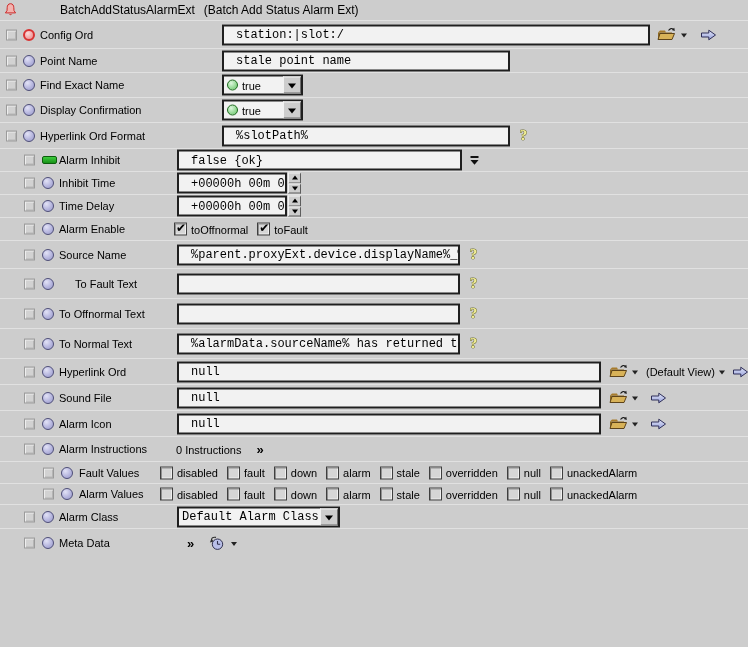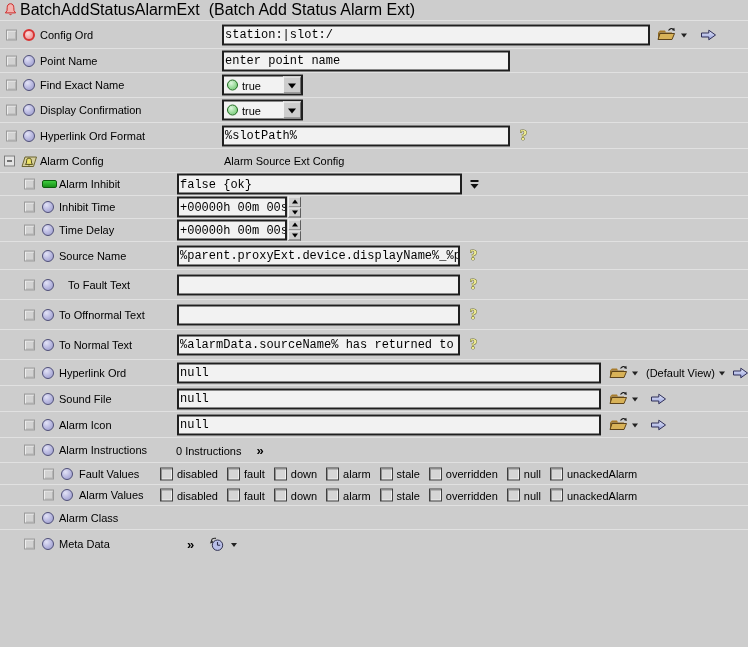--- a/index.html
+++ b/index.html
@@ -8,21 +8,21 @@
     background:#cdcdcd;
     font-family:"Liberation Sans",sans-serif;
     font-size:11px;color:#000;
     -webkit-font-smoothing:none;
   }
   #sheet{position:relative;width:748px;height:647px;}
   .row{position:relative;box-sizing:border-box;}
   .row + .row{border-top:1px solid #e1e1e1;}
   .row > .abs{position:absolute;top:50%;transform:translateY(-50%);}
   .lb,.pv{white-space:nowrap;font-size:11px;}
-  .ttl{white-space:nowrap;font-size:16px;}
+  .ttl{white-space:nowrap;font-size:12px;margin-left:40px;}
   .ttl .sub{margin-left:9px;}
 
   
   .selbox{width:9px;height:9px;background:#d2d2d2;border:1px solid #9b9b9b;
     box-shadow:inset 1px 1px 0 #eeeeee, inset -1px -1px 0 #b5b5b5;box-sizing:content-box;}
 
   
   .minusbox{width:11px;height:11px;box-sizing:border-box;background:#e4e4e4;border:1px solid #7c7c7c;}
   .minusbox::after{content:"";display:block;width:5px;height:1px;background:#000;margin:4px auto 0;}
 
@@ -32,21 +32,21 @@
     background:radial-gradient(circle at 35% 30%, #e2e2f6, #b2b2dc 60%, #9c9cc8);}
   .pcirc.red{border:2px solid #d93333;
     background:radial-gradient(circle at 35% 30%, #fcdcdc, #f2aaaa 55%, #e89090);}
 
   
   .led{width:15px;height:8px;border-radius:2px;box-sizing:border-box;
     border:1px solid #0c5c0c;background:linear-gradient(#3ecc3e,#179117);}
 
   
   .tf{box-sizing:border-box;height:21px;background:#f2f2f2;border:2px solid #1f1f1f;
-    display:flex;align-items:center;padding:0 1px;
+    display:flex;align-items:center;padding:0 12px;
     font-family:"Liberation Mono","DejaVu Sans Mono",monospace;font-size:12px;
     white-space:pre;overflow:hidden;flex:0 0 auto;}
 
   
   .combo{box-sizing:border-box;height:21px;background:#f2f2f2;border:2px solid #1f1f1f;
     display:flex;align-items:center;padding-left:3px;flex:0 0 auto;}
   .combo .ctext{font-size:11px;white-space:nowrap;margin-left:4px;}
   .combo .ctext.mono{font-family:"Liberation Mono","DejaVu Sans Mono",monospace;font-size:12px;margin-left:0;}
   .cbtn{margin-left:auto;width:16px;align-self:stretch;background:#cdcdcd;
     border:1px solid;border-color:#f2f2f2 #6d6d6d #6d6d6d #f2f2f2;
@@ -121,21 +121,21 @@
         </svg>
       </span>
     </div>
   </div>
 
   <div class="row" style="height:24px">
     <span class="abs selbox" style="left:6px"></span>
     <span class="abs pcirc" style="left:23px"></span>
     <span class="abs lb" style="left:40px">Point Name</span>
     <div class="abs ed" style="left:222px">
-      <div class="tf" style="width:288px">enter point name</div>
+      <div class="tf" style="width:288px">stale point name</div>
     </div>
   </div>
 
   <div class="row" style="height:25px">
     <span class="abs selbox" style="left:6px"></span>
     <span class="abs pcirc" style="left:23px"></span>
     <span class="abs lb" style="left:40px">Find Exact Name</span>
     <div class="abs ed" style="left:222px">
       <div class="combo" style="width:81px">
         <span class="scirc green"></span>
@@ -170,32 +170,20 @@
     <div class="abs ed" style="left:222px">
       <div class="tf" style="width:288px">%slotPath%</div>
       <span style="margin-left:7px">
         <svg width="13" height="18" viewBox="0 0 13 18">
             <text x="6.5" y="13.5" text-anchor="middle" font-family="Liberation Serif, serif" font-size="15" font-weight="bold" fill="#f2ee94" stroke="#6d6d38" stroke-width="1" paint-order="stroke">?</text>
           </svg>
       </span>
     </div>
   </div>
 
-  <div class="row" style="height:24px">
-    <span class="abs minusbox" style="left:4px"></span>
-    <span class="abs" style="left:20px">
-      <svg width="18" height="15" viewBox="0 0 18 15">
-        <path d="M2 13 L5 3.5 H16.5 L13.5 13 Z" fill="#d6cf9c" stroke="#6b6430"></path>
-        <path d="M9 4.6 c-1.9 0 -2.4 1.5 -2.4 2.7 l-0.2 2.3 -1.1 1.3 h7.4 l-1.1 -1.3 -0.2 -2.3 c0 -1.2 -0.5 -2.7 -2.4 -2.7 z" fill="#ece364" stroke="#575020"></path>
-        <path d="M8.2 11.2 a0.9 0.9 0 0 0 1.6 0" fill="none" stroke="#575020"></path>
-      </svg>
-    </span>
-    <span class="abs lb" style="left:40px">Alarm Config</span>
-    <span class="abs pv" style="left:224px">Alarm Source Ext Config</span>
-  </div>
 
   <div class="row" style="height:23px">
     <span class="abs selbox" style="left:24px"></span>
     <span class="abs led" style="left:42px"></span>
     <span class="abs lb" style="left:59px">Alarm Inhibit</span>
     <div class="abs ed" style="left:177px">
       <div class="tf" style="width:285px">false {ok}</div>
       <span style="margin-left:8px">
         <svg width="9" height="10" viewBox="0 0 9 10">
             <rect x="0.5" y="0.5" width="8" height="2" fill="#111"></rect>
@@ -232,39 +220,50 @@
         <span class="sb">
             <span class="up"></span>
           </span>
         <span class="sb">
             <span class="dn"></span>
           </span>
       </span>
     </div>
   </div>
 
+  <div class="row" style="height:23px">
+    <span class="abs selbox" style="left:24px"></span>
+    <span class="abs pcirc" style="left:42px"></span>
+    <span class="abs lb" style="left:59px">Alarm Enable</span>
+    <div class="abs ed" style="left:174px">
+      <span class="chk checked"></span>
+      <span class="chklbl">toOffnormal</span>
+      <span class="chk checked"></span>
+      <span class="chklbl">toFault</span>
+    </div>
+  </div>
 
   <div class="row" style="height:28px">
     <span class="abs selbox" style="left:24px"></span>
     <span class="abs pcirc" style="left:42px"></span>
     <span class="abs lb" style="left:59px">Source Name</span>
     <div class="abs ed" style="left:177px">
       <div class="tf" style="width:283px">%parent.proxyExt.device.displayName%_%pa</div>
       <span style="margin-left:7px">
         <svg width="13" height="18" viewBox="0 0 13 18">
             <text x="6.5" y="13.5" text-anchor="middle" font-family="Liberation Serif, serif" font-size="15" font-weight="bold" fill="#f2ee94" stroke="#6d6d38" stroke-width="1" paint-order="stroke">?</text>
           </svg>
       </span>
     </div>
   </div>
 
   <div class="row" style="height:30px">
     <span class="abs selbox" style="left:24px"></span>
     <span class="abs pcirc" style="left:42px"></span>
-    <span class="abs lb" style="left:68px">To Fault Text</span>
+    <span class="abs lb" style="left:75px">To Fault Text</span>
     <div class="abs ed" style="left:177px">
       <div class="tf" style="width:283px"></div>
       <span style="margin-left:7px">
         <svg width="13" height="18" viewBox="0 0 13 18">
             <text x="6.5" y="13.5" text-anchor="middle" font-family="Liberation Serif, serif" font-size="15" font-weight="bold" fill="#f2ee94" stroke="#6d6d38" stroke-width="1" paint-order="stroke">?</text>
           </svg>
       </span>
     </div>
   </div>
 
@@ -427,20 +426,28 @@
         <span class="chklbl">null</span>
       <span class="chk"></span>
         <span class="chklbl">unackedAlarm</span>
     </div>
   </div>
 
   <div class="row" style="height:24px">
     <span class="abs selbox" style="left:24px"></span>
     <span class="abs pcirc" style="left:42px"></span>
     <span class="abs lb" style="left:59px">Alarm Class</span>
+    <div class="abs ed" style="left:177px">
+      <div class="combo" style="width:163px">
+        <span class="ctext mono">Default Alarm Class</span>
+        <span class="cbtn">
+            <span class="tri" style="margin-top:2px"></span>
+          </span>
+      </div>
+    </div>
   </div>
 
   <div class="row" style="height:29px">
     <span class="abs selbox" style="left:24px"></span>
     <span class="abs pcirc" style="left:42px"></span>
     <span class="abs lb" style="left:59px">Meta Data</span>
     <div class="abs ed" style="left:177px">
       <span class="dblchev" style="margin-left:10px">»</span>
       <span style="margin-left:14px">
         <svg width="19" height="16" viewBox="0 0 19 16">

